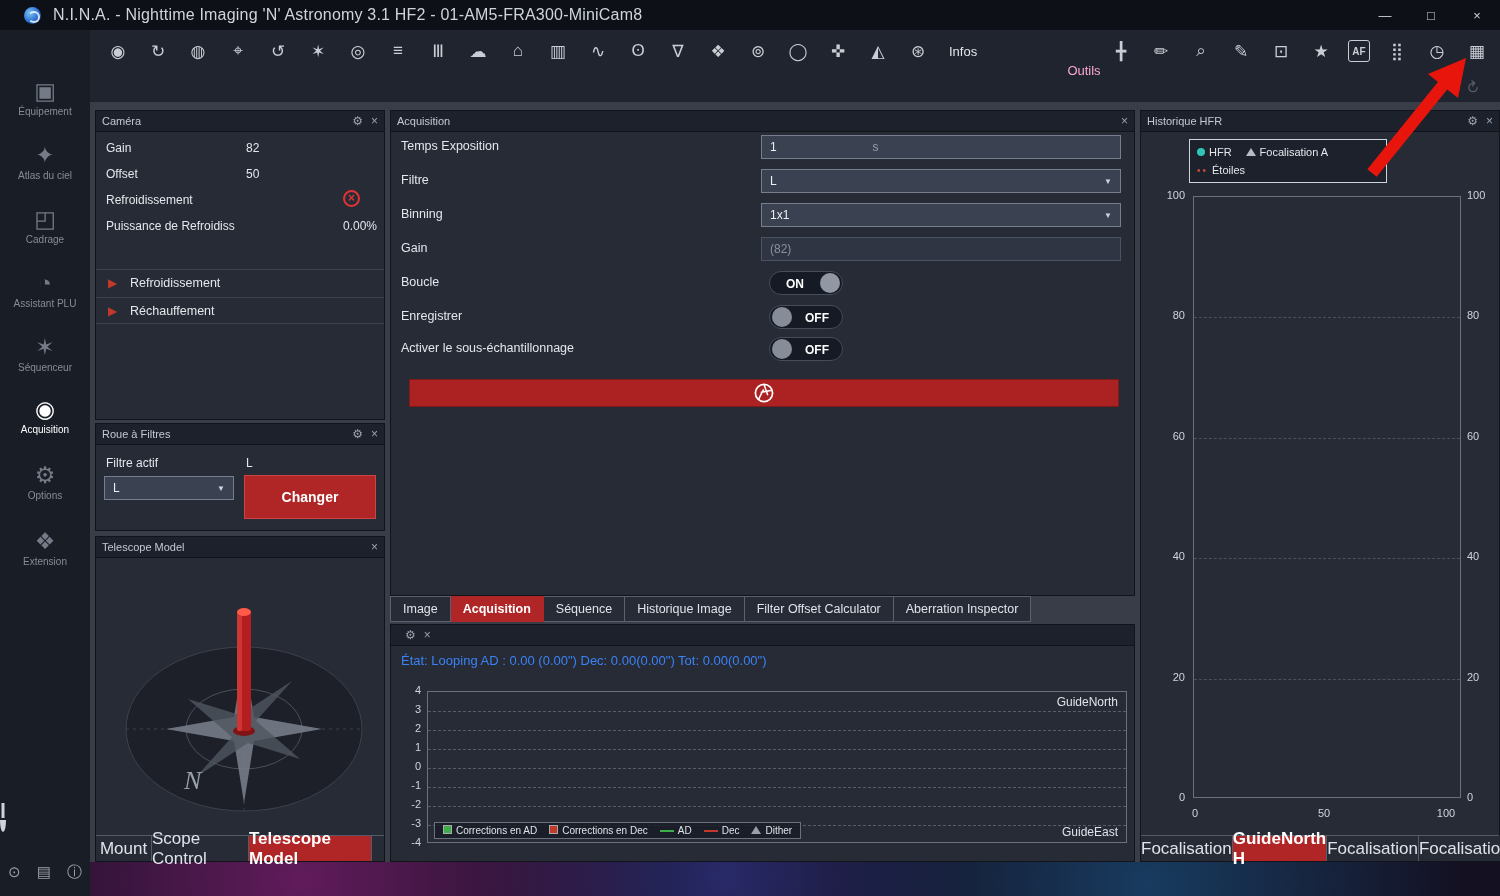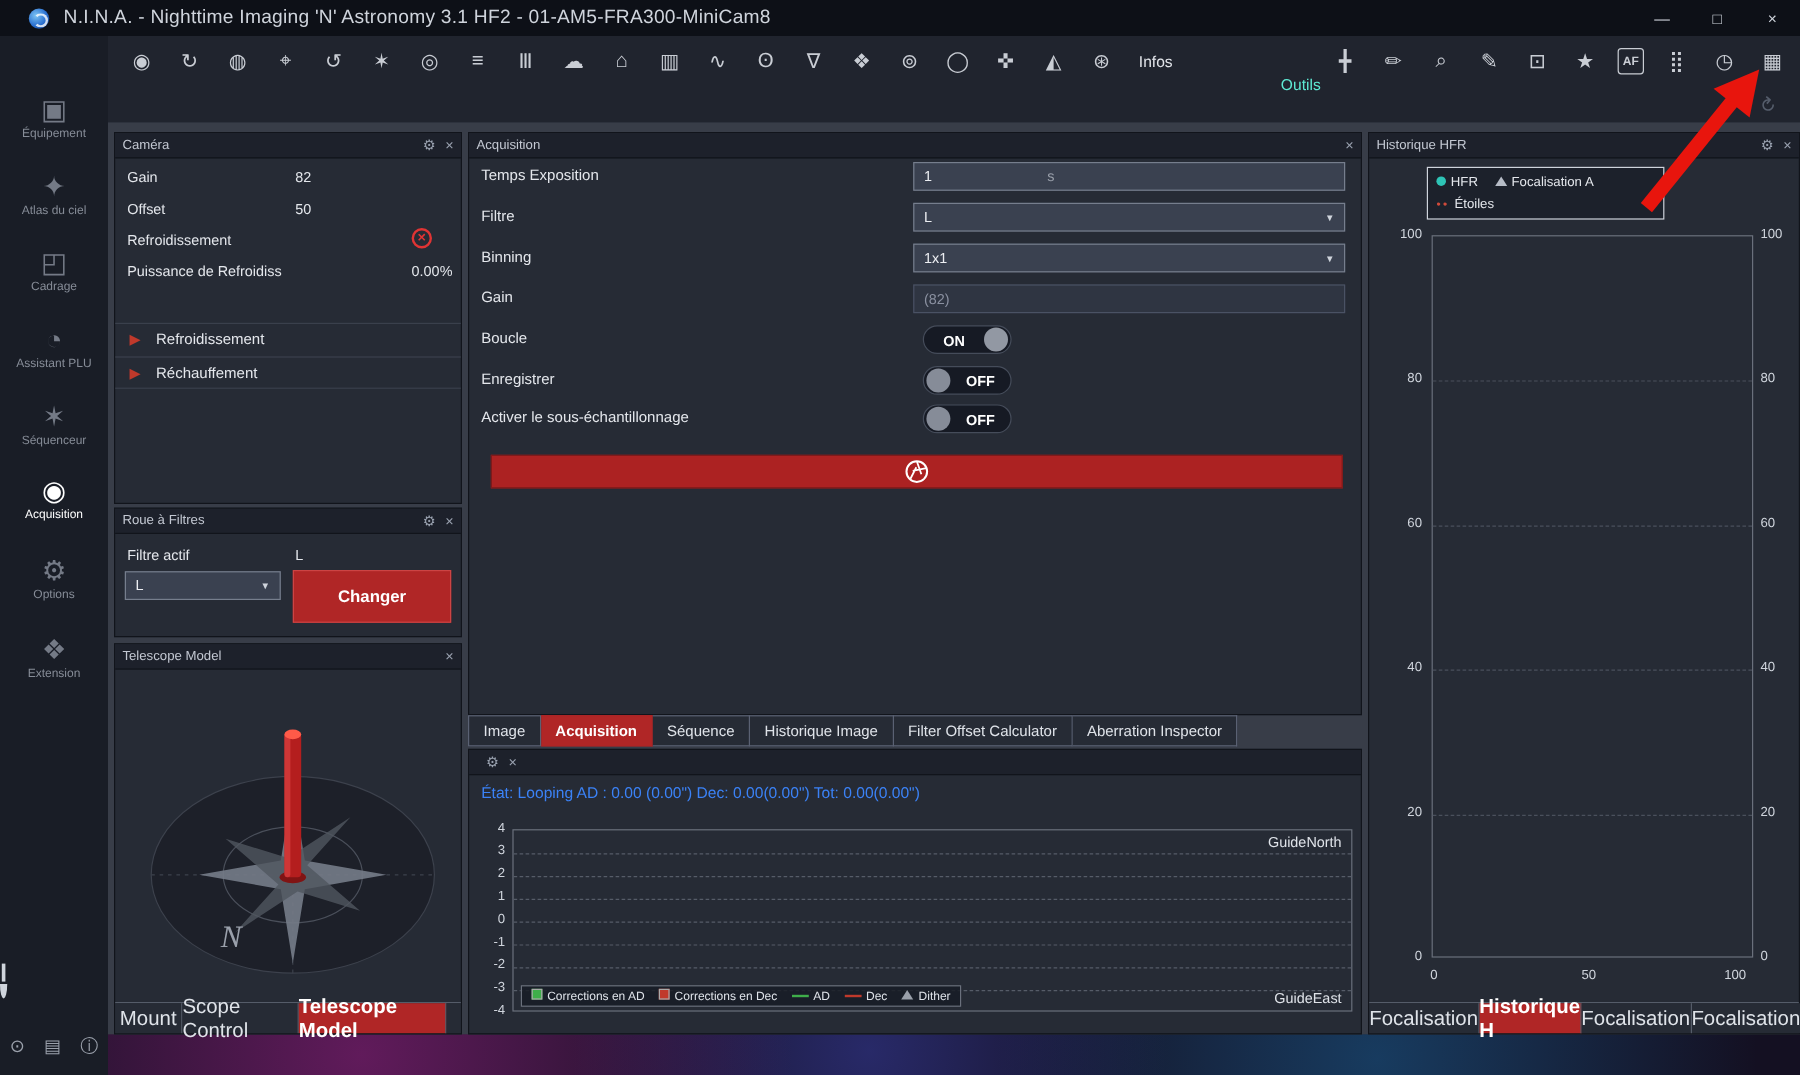--- a/index.html
+++ b/index.html
@@ -34,21 +34,21 @@
 
   
   .topstrip { position:absolute; left:90px; top:30px; width:1410px; height:72px; background:#20242e; }
   .tb-left { position:absolute; left:105px; top:38px; display:flex; gap:14px; align-items:center; z-index:6; }
   .tb-right { position:absolute; left:1108px; top:38px; display:flex; gap:14px; align-items:center; z-index:6; }
   .tbi { width:26px; height:26px; display:flex; align-items:center; justify-content:center;
          font-size:17px; color:#c9cdd4; cursor:pointer; }
   .tbi.boxed { border:1.5px solid #c9cdd4; border-radius:3px; font-size:10px; font-weight:bold; width:22px; height:22px; }
   .tb-infos { font-size:13px; color:#e2e5ea; margin-left:4px; }
   .tb-outils { position:absolute; left:1057px; top:63px; width:54px; text-align:center;
-               font-size:13px; color:#5eead4; z-index:6; }
+               font-size:13px; color:#f9a8d4; z-index:6; }
   .tb-syncarrow { position:absolute; left:1466px; top:78px; font-size:16px; color:#555d6b;
                   transform:rotate(40deg); z-index:6; }
 
   
   .panel { position:absolute; background:#262b35; border:1px solid #11141b; z-index:4; }
   .phead { height:21px; background:#1d212b; border-bottom:1px solid #11141b;
            display:flex; align-items:center; padding:0 6px; font-size:11px; color:#c3c8d2; }
   .phead .ptitle { flex:1; }
   .hicon { font-size:12px; color:#9aa2b0; margin-left:8px; cursor:pointer; line-height:1; }
 
@@ -463,21 +463,21 @@
       <div class="hline" style="top:361px"></div>
       <div class="hline" style="top:482px"></div>
     </div>
 
     <span class="htick" style="left:44px;  top:696px; width:20px; text-align:center">0</span>
     <span class="htick" style="left:168px; top:696px; width:30px; text-align:center">50</span>
     <span class="htick" style="left:290px; top:696px; width:30px; text-align:center">100</span>
 
     <div class="btabs">
       <div class="btab" style="flex:1">Focalisation</div>
-      <div class="btab active" style="flex:1">Historique H</div>
+      <div class="btab active" style="flex:1">GuideNorth H</div>
       <div class="btab" style="flex:1">Focalisation</div>
       <div class="btab" style="flex:1; border-right:none">Focalisation</div>
     </div>
   </div>
 
   <svg class="red-arrow" width="160" height="170">
     <line x1="32" y1="143" x2="104" y2="54" stroke="#e8150d" stroke-width="12"></line>
     <polygon points="126,28 118,68 88,44" fill="#e8150d"></polygon>
   </svg>
 

